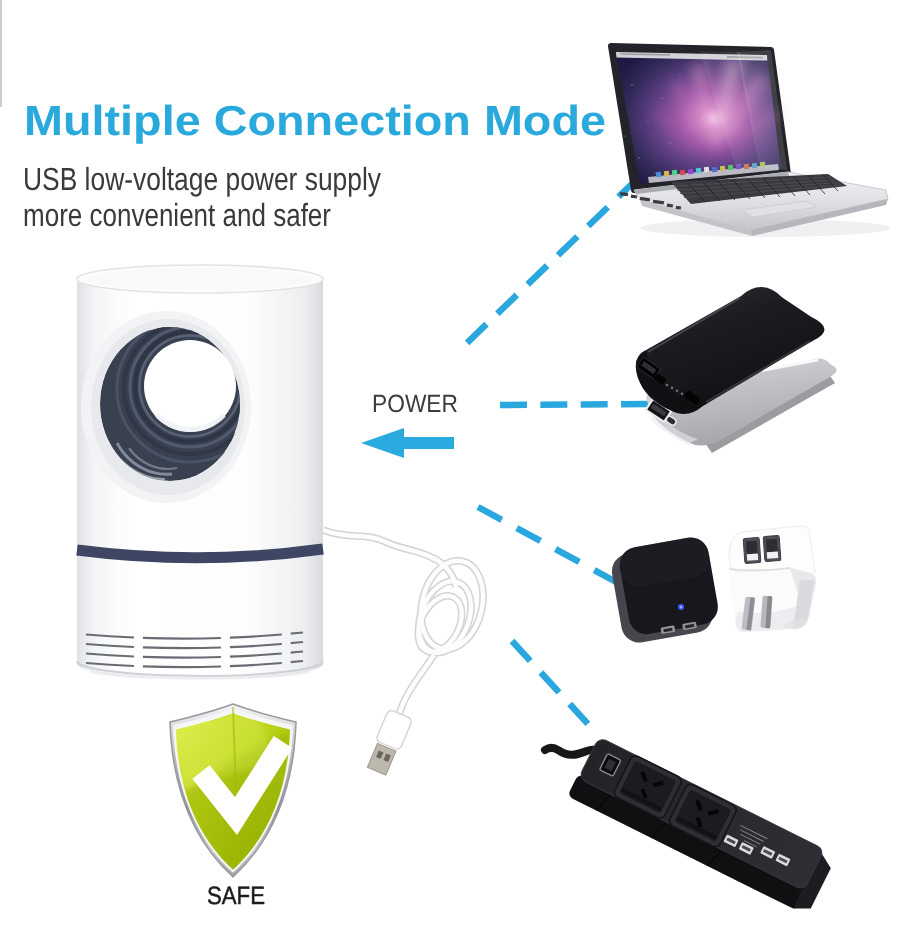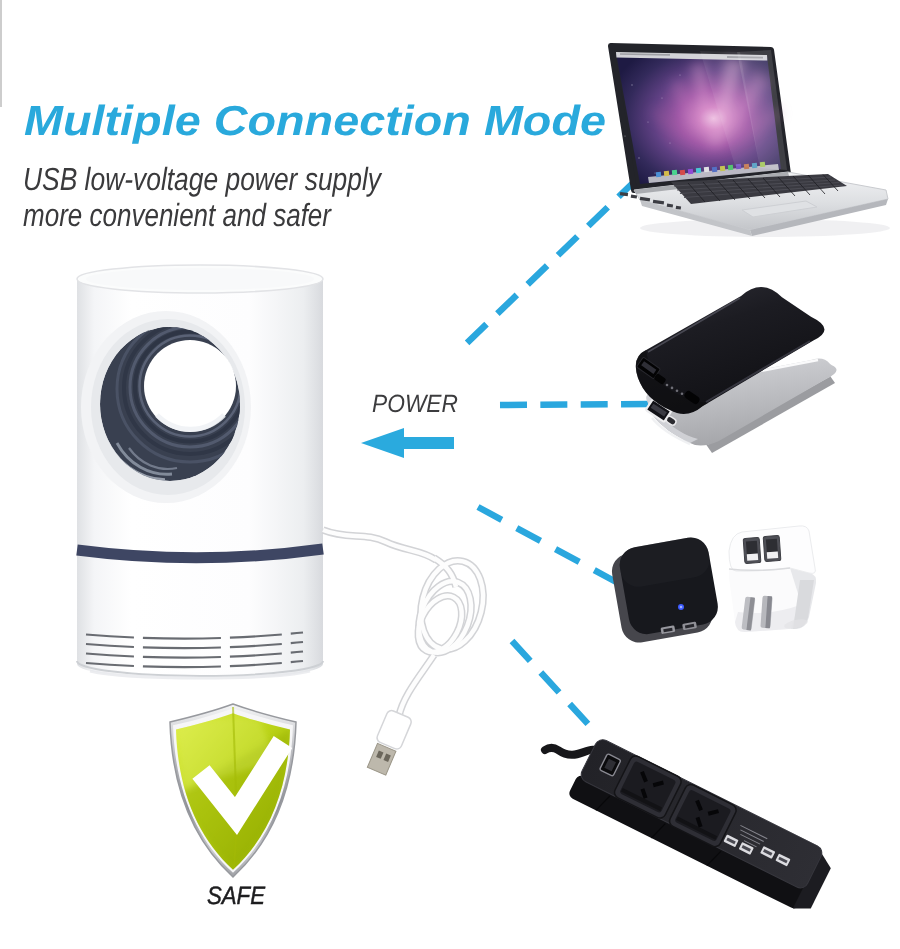--- a/index.html
+++ b/index.html
@@ -1,16 +1,16 @@
 <!DOCTYPE html>
 <html><head>
 <meta charset="utf-8">
 <style>
   html,body{margin:0;padding:0;background:#fff;}
-  #canvas{width:900px;height:949px;position:relative;overflow:hidden;font-style:italic;}
+  #canvas{width:900px;height:949px;position:relative;overflow:hidden;}
   svg{display:block;}
   text{font-family:"Liberation Sans",sans-serif;text-rendering:geometricPrecision;}
 </style>
 </head>
 <body>
 <div id="canvas">
 <svg width="900" height="949" viewBox="0 0 900 949" xmlns="http://www.w3.org/2000/svg">
 <defs>
   <radialGradient id="wp" cx="59%" cy="50%" r="66%">
     <stop offset="0%" stop-color="#f0c9e6"></stop>

